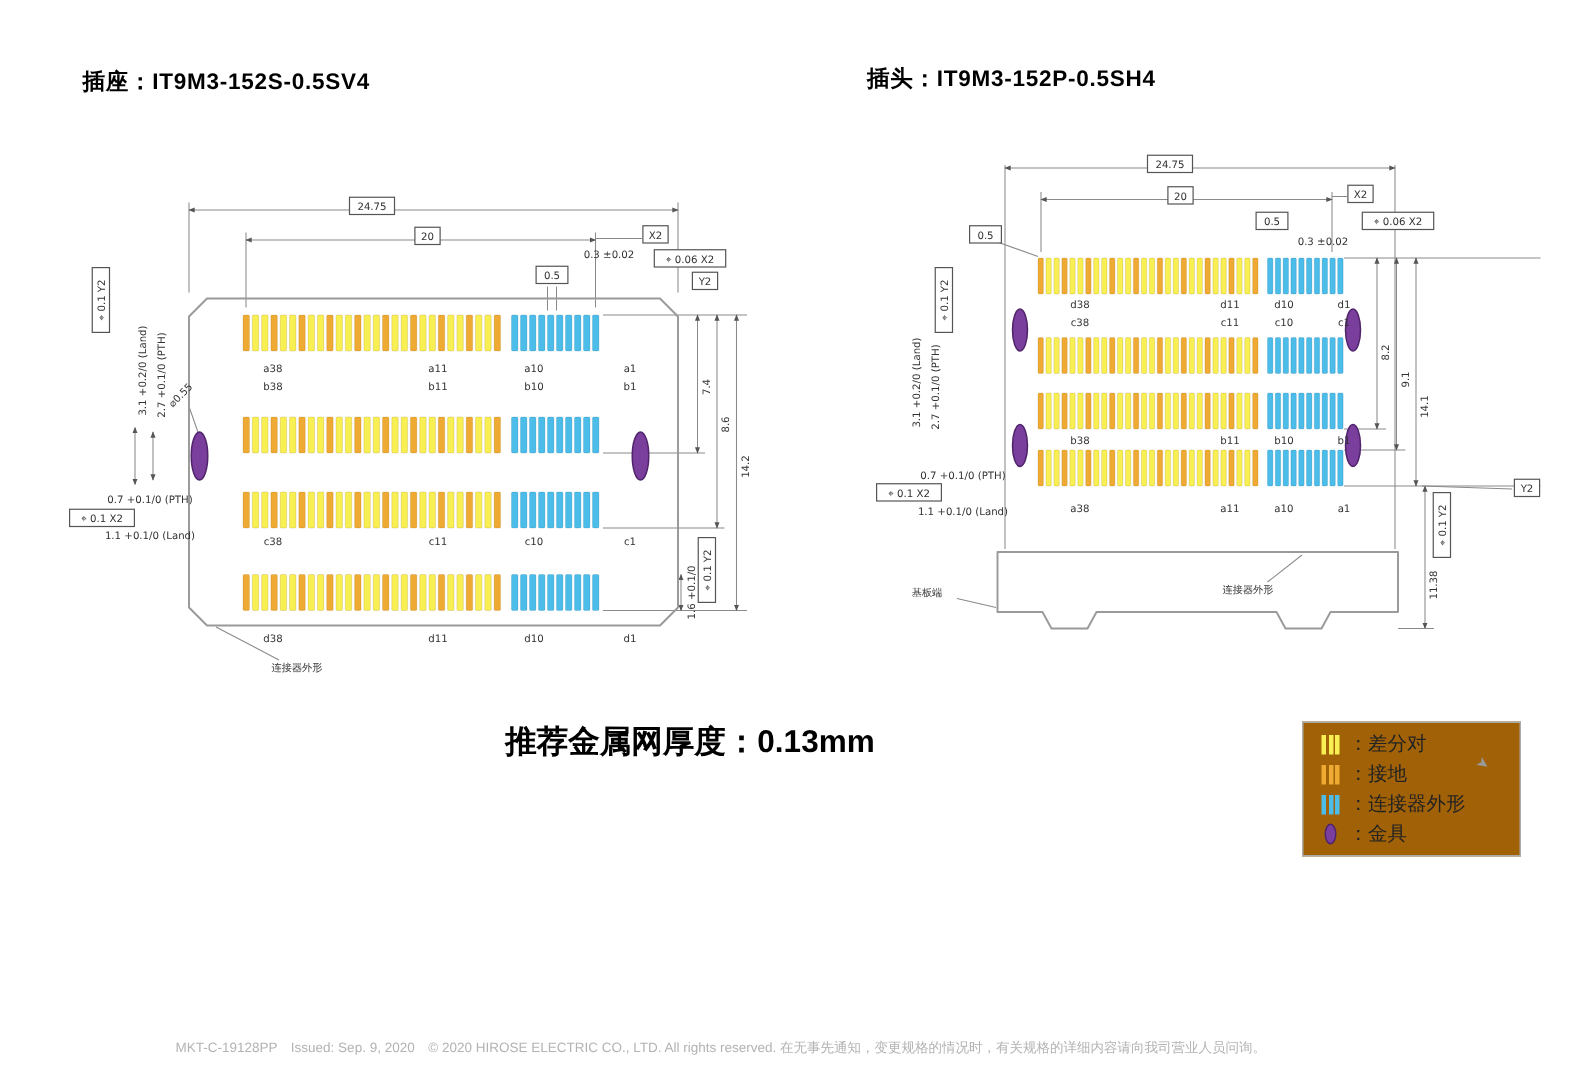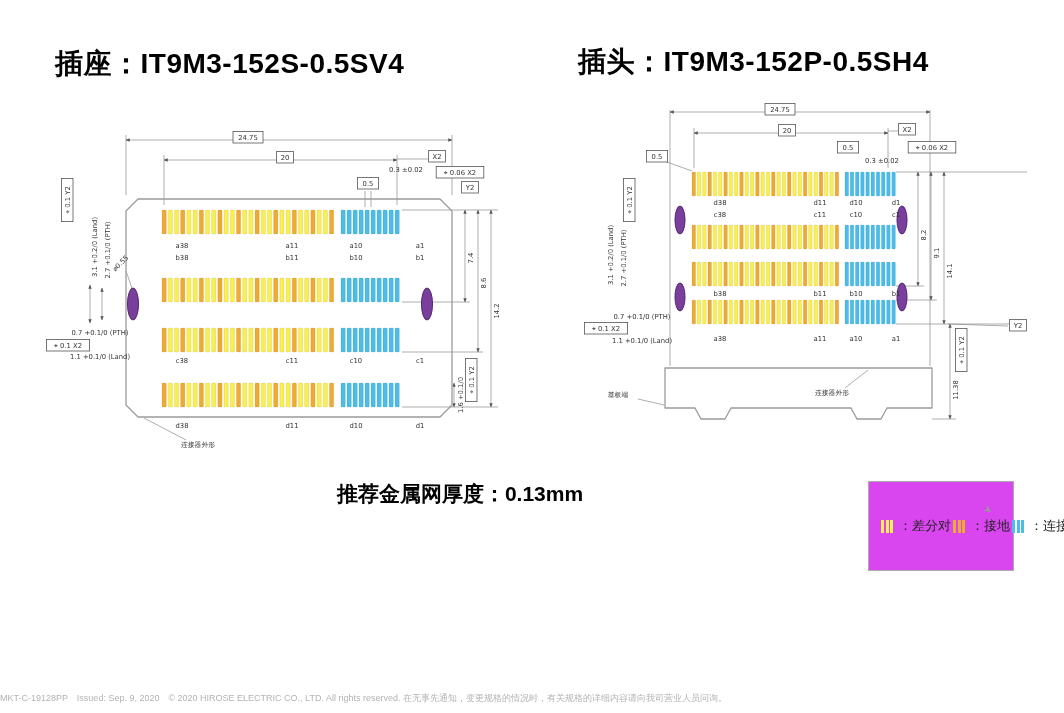--- a/index.html
+++ b/index.html
@@ -1,38 +1,38 @@
 <!DOCTYPE html>
 <html><head>
 <meta charset="utf-8">
 <style>
   *{margin:0;padding:0;box-sizing:border-box}
   html,body{width:1064px;height:713px;background:#ffffff;overflow:hidden;position:relative;
     font-family:"Liberation Sans","DejaVu Sans",sans-serif}
-  .title{position:absolute;font-size:28px;font-weight:bold;color:#000;letter-spacing:.5px;white-space:nowrap}
+  .title{position:absolute;font-size:15px;font-weight:bold;color:#000;letter-spacing:.5px;white-space:nowrap}
   #title-left{left:55px;top:45px}
   #title-right{left:578px;top:43px}
   svg.diagram{position:absolute}
   #svg-left{left:40px;top:95px}
   #svg-right{left:580px;top:95px}
   .dl line{stroke:#8a8a8a;stroke-width:.7;fill:none}
   .outline{stroke:#9a9a9a;stroke-width:1.3;fill:none;stroke-linejoin:round}
   .dim{font-size:6.8px;fill:#333;text-anchor:middle;font-family:"DejaVu Sans",sans-serif}
   .dimbox{fill:#fff;stroke:#555;stroke-width:.8}
   .caption{position:absolute;top:480px;left:0;width:920px;text-align:center;
     font-size:21px;font-weight:bold;color:#000}
   .legend{position:absolute;left:868px;top:481px;width:146px;height:90px;border:1px solid #ababab;
-    background:#d946ef;padding:6px 10px;display:flex;justify-content:space-between}
+    background:#a16207;padding:6px 10px;display:flex;flex-direction:column;justify-content:space-between}
   .li{display:flex;align-items:center;font-size:13px;color:#222;line-height:16px}
   .sw{display:inline-flex;gap:1.5px;margin-right:4px;align-items:center;width:16px;justify-content:center}
   .bar{width:3px;height:13px;display:inline-block}
   .oval{width:8px;height:14px;border-radius:50%;display:inline-block;border:1px solid #50246b}
   .lb{white-space:nowrap}
   .cursor{position:absolute;left:984px;top:504px;font-size:10px;color:#999;transform:rotate(35deg)}
-  .footer{position:absolute;bottom:8px;left:0;width:844px;text-align:left;font-size:9px;color:#b3b3b3;white-space:nowrap}
+  .footer{position:absolute;bottom:8px;left:0;width:844px;text-align:right;font-size:9px;color:#b3b3b3;white-space:nowrap}
 </style>
 </head>
 <body>
 
 <div class="title" id="title-left">插座：IT9M3-152S-0.5SV4</div>
 <div class="title" id="title-right">插头：IT9M3-152P-0.5SH4</div>
 
 <svg id="svg-left" class="diagram" width="500" height="380" viewBox="0 0 500 380">
   <defs>
     <marker id="arwL" viewBox="0 0 10 10" refX="9" refY="5" markerWidth="6" markerHeight="6" orient="auto-start-reverse">

